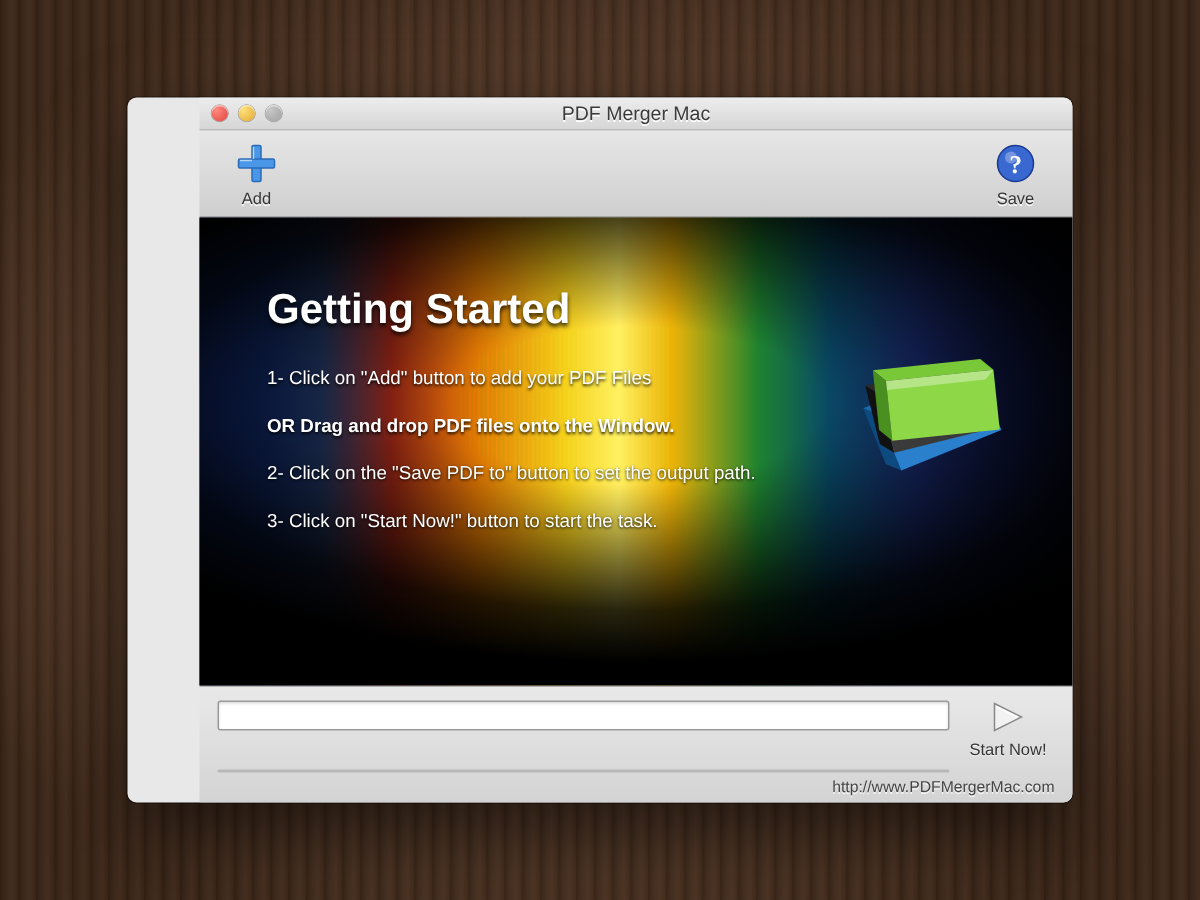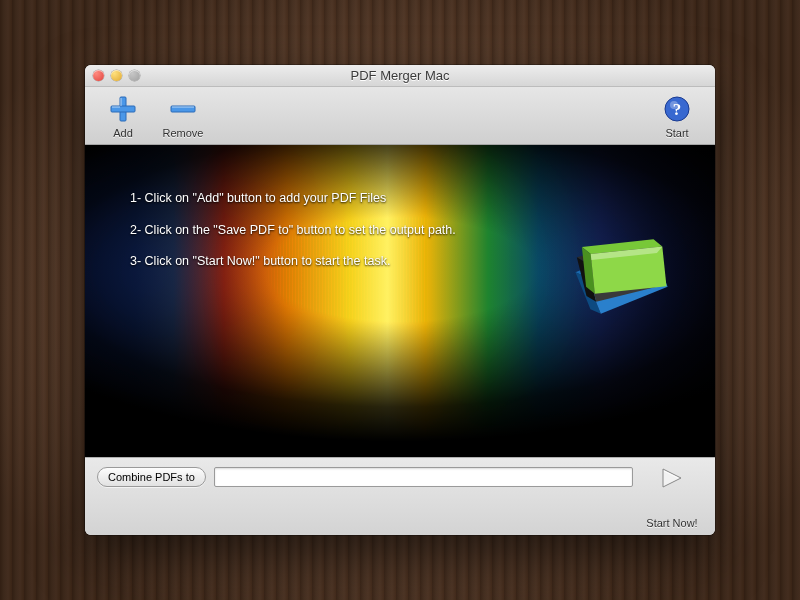--- a/index.html
+++ b/index.html
@@ -17,20 +17,21 @@
   pointer-events: none;
 }
 .window {
   width: 630px; height: 470px;
   background: #e8e8e8;
   border-radius: 6px;
   box-shadow: 0 20px 50px rgba(0,0,0,0.6), 0 0 0 1px rgba(0,0,0,0.25);
   display: flex; flex-direction: column;
   overflow: hidden;
   position: relative;
+  padding-left: 48px;
 }
 .titlebar {
   height: 22px;
   background: linear-gradient(#ededed, #d6d6d6);
   border-bottom: 1px solid #bcbcbc;
   display: flex; align-items: center;
   position: relative;
 }
 .traffic { display: flex; gap: 7px; margin-left: 8px; }
 .tl { width: 11px; height: 11px; border-radius: 50%; box-shadow: inset 0 1px 0 rgba(255,255,255,0.5), 0 0 0 0.5px rgba(0,0,0,0.3); }
@@ -105,21 +106,21 @@
   font-size: 11px; display: flex; align-items: center;
   box-shadow: 0 1px 0 rgba(255,255,255,0.6);
   white-space: nowrap;
 }
 .path-input {
   flex: 1; height: 20px;
   background: #fff; border: 1px solid #9a9a9a;
   border-radius: 2px;
   box-shadow: inset 0 1px 2px rgba(0,0,0,0.15);
 }
-.start-col { display: flex; flex-direction: column; align-items: center; width: 62px; gap: 24px; }
+.start-col { display: flex; flex-direction: column; align-items: center; width: 62px; }
 .start-lbl { font-size: 11px; color: #333; margin-top: 2px; text-shadow: 0 1px 0 rgba(255,255,255,0.8);}
 .progress {
   height: 14px; margin-top: 7px; margin-right: 70px;
   background: linear-gradient(#e8e8e8,#f5f5f5);
   border: 1px solid #b8b8b8; border-radius: 7px;
   box-shadow: inset 0 1px 2px rgba(0,0,0,0.1);
 }
 .url {
   text-align: right; font-size: 10.5px; color: #444;
   margin-top: 4px; text-shadow: 0 1px 0 rgba(255,255,255,0.7);
@@ -151,52 +152,45 @@
             </g>
             <g fill="none" stroke="rgba(255,255,255,0.6)" stroke-width="1">
               <line x1="13" y1="4" x2="13" y2="12"></line>
               <line x1="4" y1="13" x2="12" y2="13"></line>
             </g>
           </svg>
       </div>
       <div class="lbl">Add</div>
     </div>
 
-    <div class="tbtn">
-      <div class="icon-box">
-        <svg width="30" height="30" viewBox="0 0 30 30">
-            <rect x="3" y="12" width="24" height="6" rx="1" fill="#4a97e8" stroke="#2a6bb8"></rect>
-            <line x1="4" y1="13" x2="26" y2="13" stroke="rgba(255,255,255,0.6)"></line>
-          </svg>
-      </div>
-      <div class="lbl">Remove</div>
-    </div>
 
 
 
 
 
     <div class="spacer"></div>
 
     <div class="tbtn">
       <div class="icon-box">
         <svg width="30" height="30" viewBox="0 0 30 30">
             <circle cx="15" cy="15" r="12" fill="#3868d0" stroke="#1a3a90"></circle>
             <circle cx="12" cy="11" r="4" fill="rgba(255,255,255,0.3)"></circle>
             <text x="15" y="21" text-anchor="middle" font-size="17" font-weight="bold" fill="#fff" font-family="Georgia">?</text>
           </svg>
       </div>
-      <div class="lbl">Start</div>
+      <div class="lbl">Save</div>
     </div>
   </div>
 
   <div class="content">
     <div class="rain"></div>
     <div class="getting">
+      <h1>Getting Started</h1>
       <p>1- Click on "Add" button to add your PDF Files</p>
+      <p><b>OR Drag and drop PDF files onto the Window.</b></p>
       <p>2- Click on the "Save PDF to" button to set the output path.</p>
       <p>3- Click on "Start Now!" button to start the task.</p>
     </div>
     <div class="books">
       <svg width="120" height="120" viewBox="0 0 120 120">
         <g transform="translate(60,60)">
           <g transform="rotate(-22) translate(-8,12)">
               <polygon points="-36,-22 36,-22 44,-14 -28,-14" fill="#1a6ab0"></polygon>
               <polygon points="-36,-22 -36,18 -28,26 -28,-14" fill="#0d4a80"></polygon>
               <polygon points="-28,-14 44,-14 44,26 -28,26" fill="#2a80cc"></polygon>
@@ -212,28 +206,28 @@
               <polygon points="-28,-14 44,-14 44,26 -28,26" fill="#8ed848"></polygon>
               <polygon points="-28,-14 44,-14 38,-8 -28,-8" fill="rgba(255,255,255,0.35)"></polygon>
             </g>
         </g>
       </svg>
     </div>
   </div>
 
   <div class="bottom">
     <div class="row1">
-      <div class="combine-btn">Combine PDFs to</div>
       <div class="path-input" title=""></div>
       <div class="start-col">
         <div>
           <svg width="26" height="22" viewBox="0 0 26 22">
               <path d="M4 2 L22 11 L4 20 Z" fill="#f2f2f2" stroke="#888"></path>
               <path d="M5 4 L19 11" stroke="rgba(255,255,255,0.8)" fill="none"></path>
             </svg>
         </div>
         <div class="start-lbl">Start Now!</div>
       </div>
     </div>
     <div class="progress"></div>
+    <div class="url">http://www.PDFMergerMac.com</div>
   </div>
 
 </div>
 
 </body></html>

